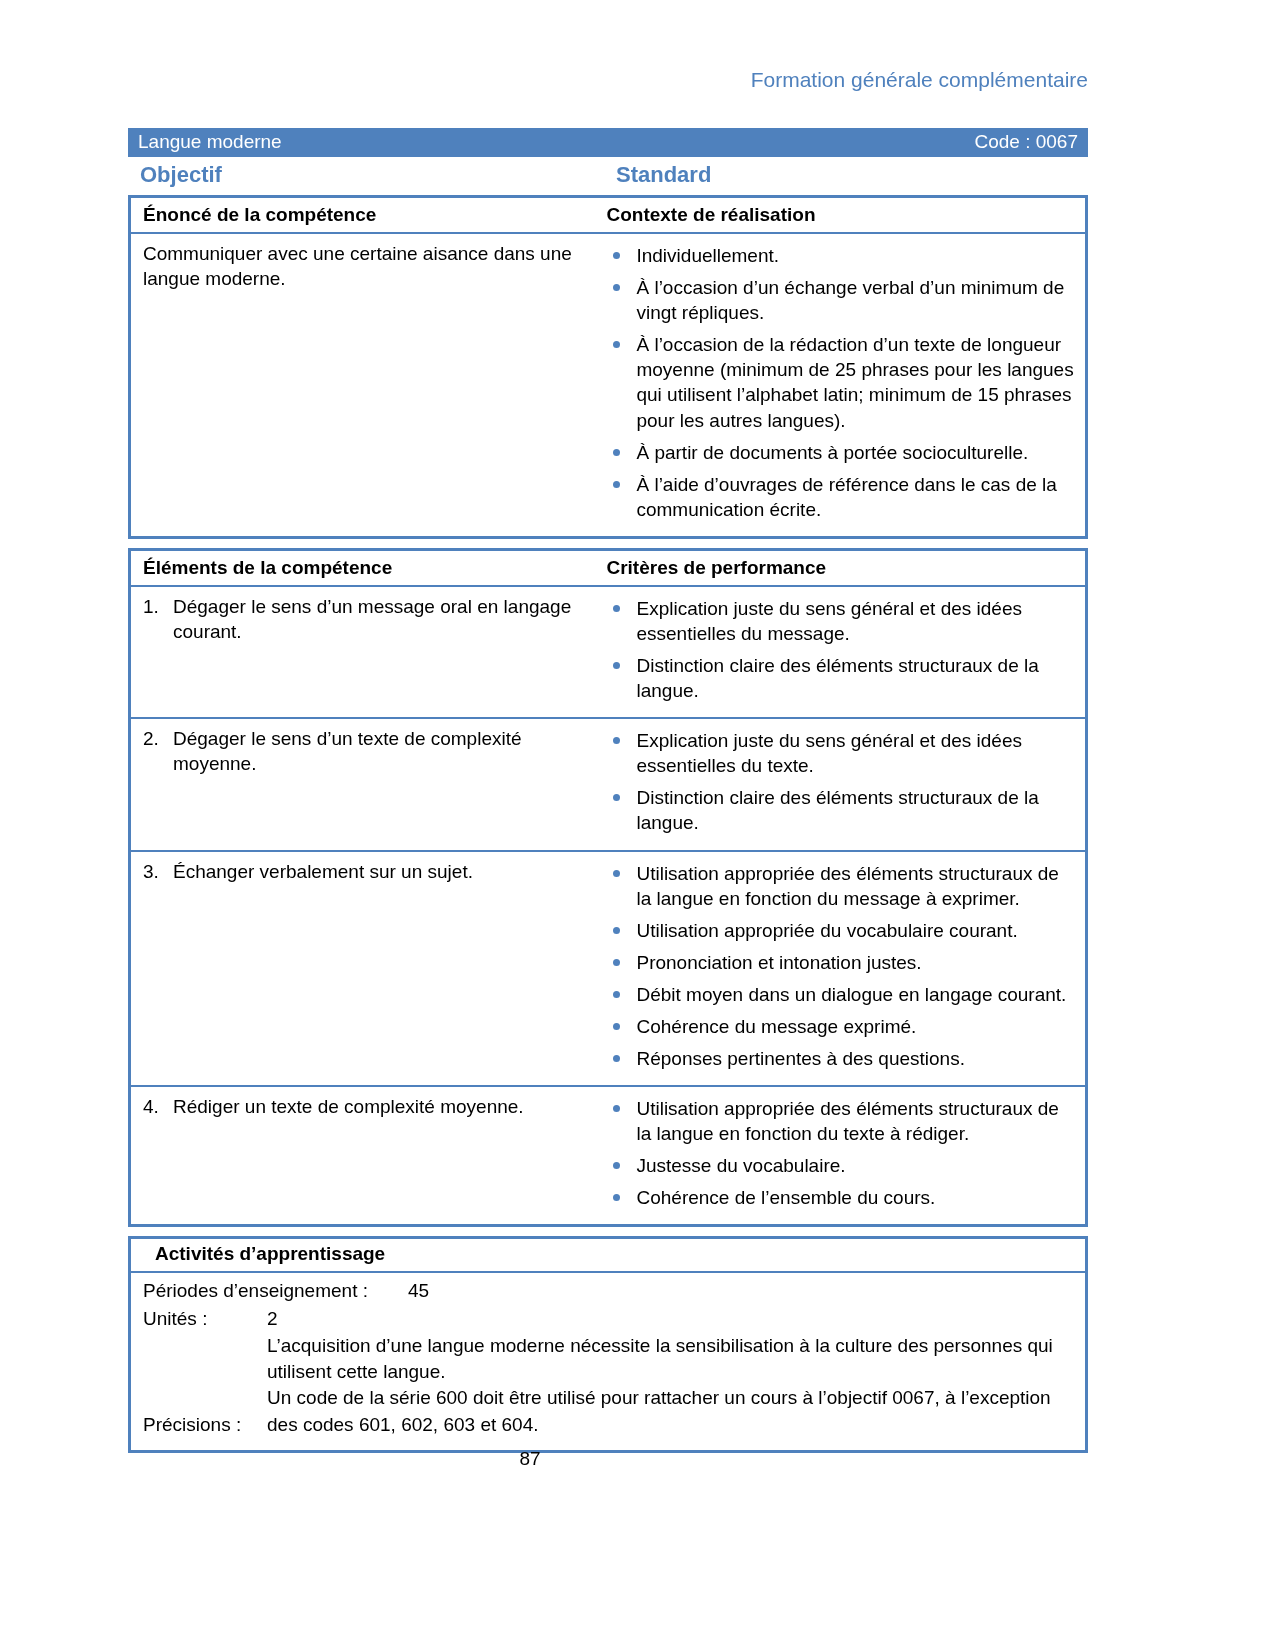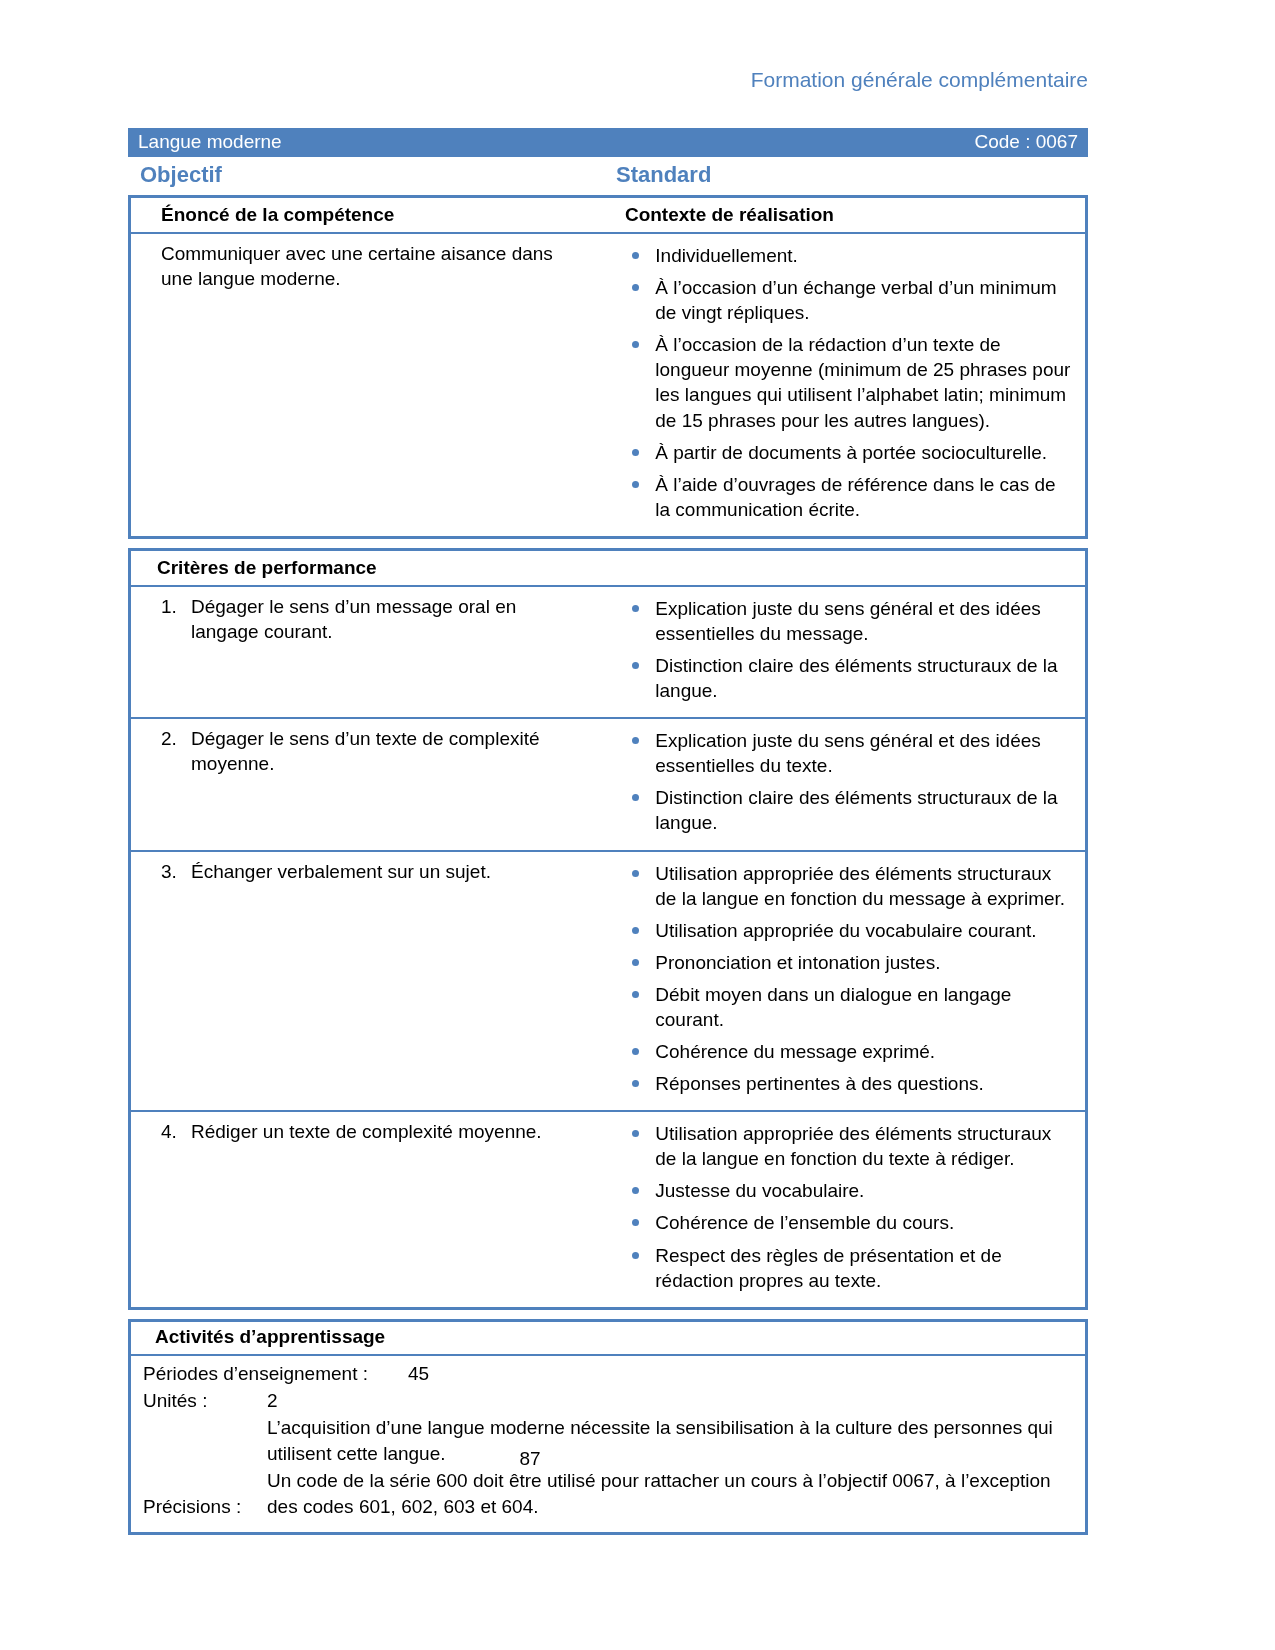--- a/index.html
+++ b/index.html
@@ -51,21 +51,21 @@
   .box {
     border: 3px solid #4F81BD;
     margin-bottom: 9px;
     background: #ffffff;
   }
   .row { display: flex; }
   .header-row {
     border-bottom: 2px solid #4F81BD;
     font-weight: bold;
   }
-  .cell { box-sizing: border-box; line-height: 1.32; margin-left: 18px; }
+  .cell { box-sizing: border-box; line-height: 1.32; }
   .cell.hleft  { width: 49%; padding: 4px 12px 5px 12px; }
   .cell.hright { width: 51%; padding: 4px 12px 5px 8px; }
   .cell.left  { width: 49%; padding: 7px 26px 14px 12px; }
   .cell.right { width: 51%; padding: 2px 10px 14px 6px; }
 
   ul.bullets { list-style: none; margin: 0; padding: 0; }
   ul.bullets li {
     position: relative;
     padding-left: 32px;
     margin-top: 7px;
@@ -140,20 +140,21 @@
               <li>À l’occasion de la rédaction d’un texte de longueur moyenne (minimum de 25 phrases pour les langues qui utilisent l’alphabet latin; minimum de 15 phrases pour les autres langues).</li>
               <li>À partir de documents à portée socioculturelle.</li>
               <li>À l’aide d’ouvrages de référence dans le cas de la communication écrite.</li>
             </ul>
         </div>
       </div>
     </div>
 
     <div class="box">
       <div class="row header-row">
+        <div class="cell hleft">Éléments de la compétence</div>
         <div class="cell hright">Critères de performance</div>
       </div>
       <div class="rows-container">
 
           <div class="row">
             <div class="cell left">
               <div class="num-row">
                 <span class="num">1.</span>
                 <span class="num-text">Dégager le sens d’un message oral en langage courant.</span>
               </div>
@@ -205,21 +206,20 @@
               <div class="num-row">
                 <span class="num">4.</span>
                 <span class="num-text">Rédiger un texte de complexité moyenne.</span>
               </div>
             </div>
             <div class="cell right">
               <ul class="bullets">
                 <li>Utilisation appropriée des éléments structuraux de la langue en fonction du texte à rédiger.</li>
                 <li>Justesse du vocabulaire.</li>
                 <li>Cohérence de l’ensemble du cours.</li>
-                <li>Respect des règles de présentation et de rédaction propres au texte.</li>
               </ul>
             </div>
           </div>
         </div>
     </div>
 
     <div class="box">
       <div class="act-header">Activités d’apprentissage</div>
       <div class="act-body">
         <div class="act-row periods">

